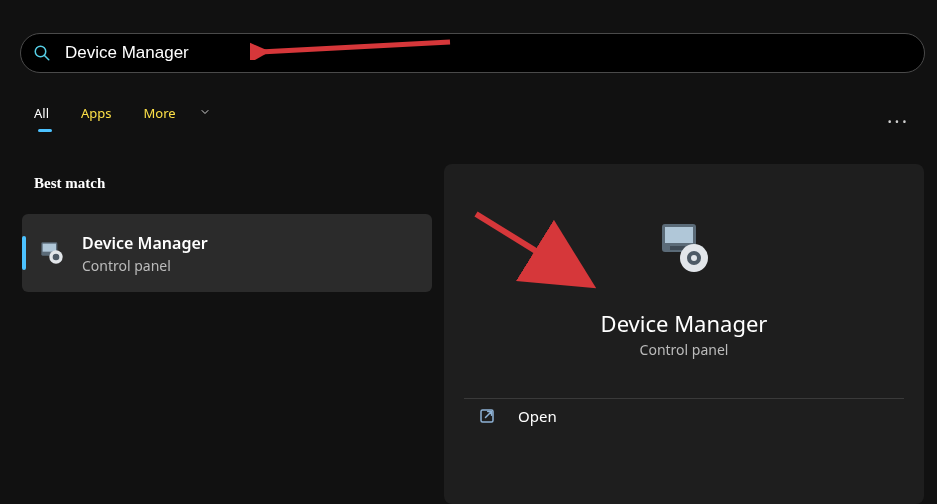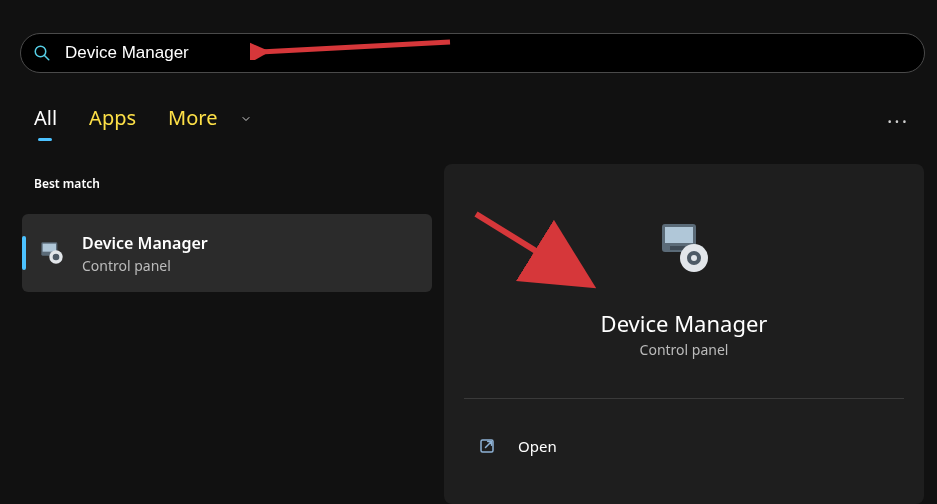--- a/index.html
+++ b/index.html
@@ -42,21 +42,21 @@
     caret-color: #ffffff;
   }
   
   .tabs {
     position: absolute;
     left: 34px;
     top: 104px;
     display: flex;
     align-items: center;
     gap: 32px;
-    font-size: 20px;
+    font-size: 13px;
   }
   .tab {
     color: #fde047;
     position: relative;
     padding-bottom: 8px;
     cursor: pointer;
   }
   .tab.active { color:#ffffff; }
   .tab.active::after {
     content:"";
@@ -78,22 +78,23 @@
     color:#d0d0d0;
     font-size:20px;
     letter-spacing:2px;
     cursor:pointer;
   }
   
   .best-match-label {
     position:absolute;
     left:34px;
     top:175px;
-    font-size:12px;
+    font-size:15px;
     font-weight:600;
+    font-family:Liberation Serif, serif;
   }
   
   .result-item {
     position:absolute;
     left:22px;
     top:214px;
     width:410px;
     height:78px;
     background:#2b2b2b;
     border-radius:6px;
@@ -160,21 +161,21 @@
   .detail-pane hr {
     position:absolute;
     top:226px;
     left:20px; right:20px;
     border:none;
     border-top:1px solid #3a3a3a;
   }
   .detail-action {
     position:absolute;
     left:34px;
-    top:272px;
+    top:242px;
     display:flex;
     align-items:center;
     gap:22px;
     font-size:15px;
     cursor:pointer;
   }
   .detail-action .open-icon {
     width:18px;height:18px;color:#8fb3d6;
   }
   

